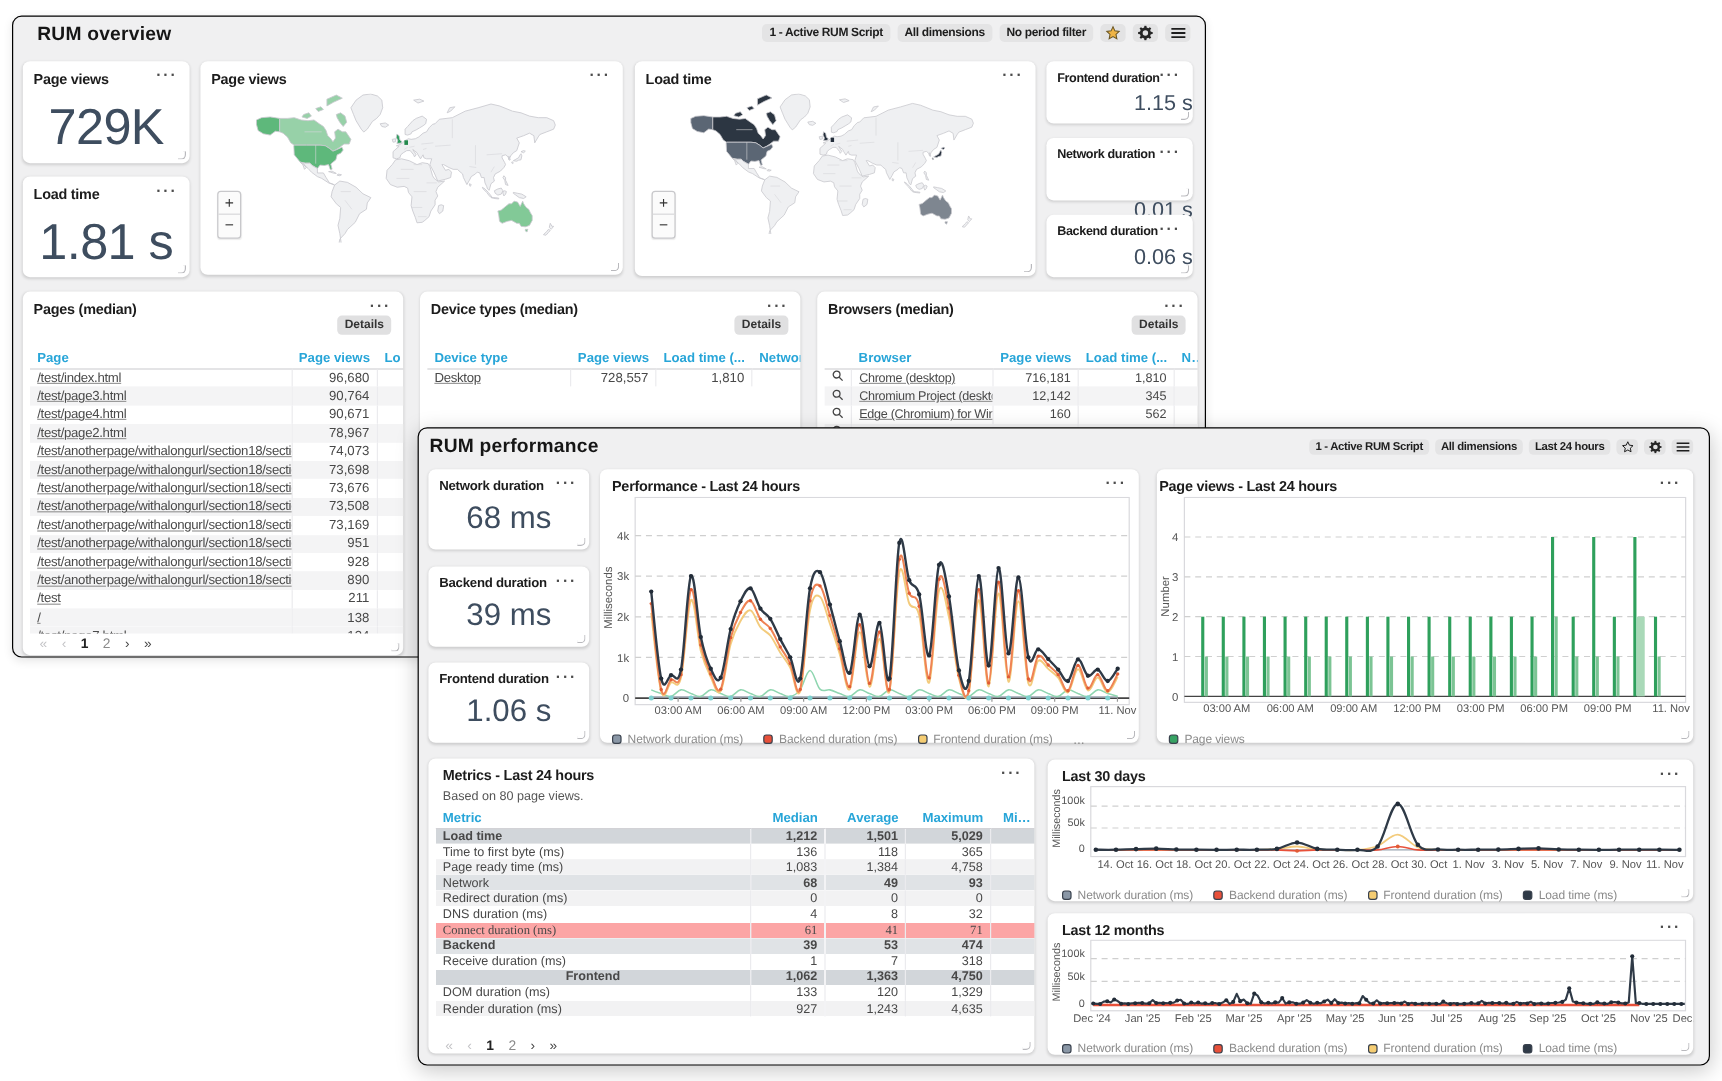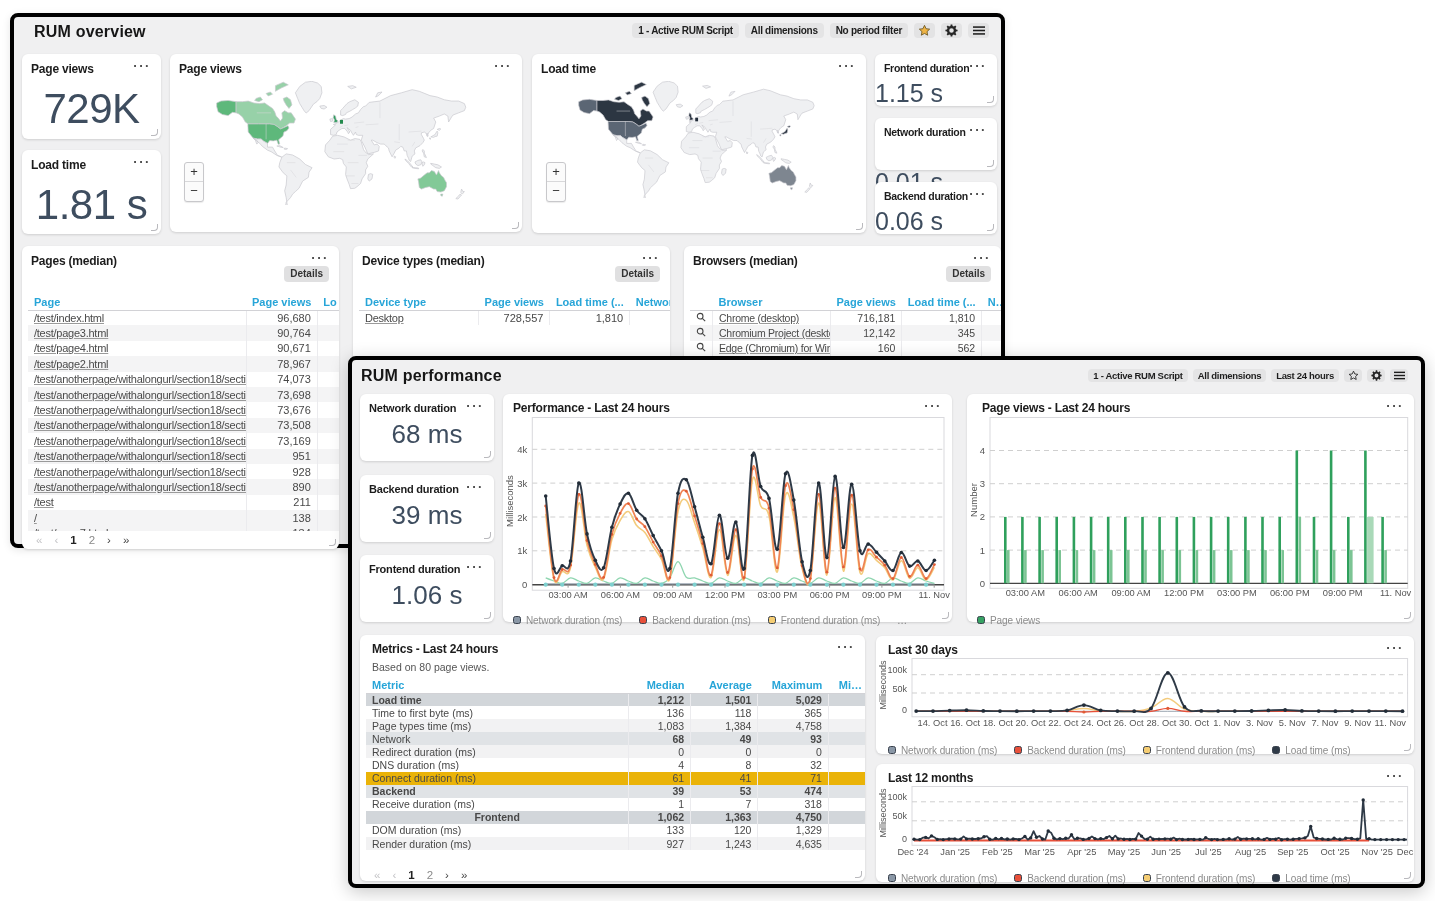--- a/index.html
+++ b/index.html
@@ -1,29 +1,29 @@
 <!DOCTYPE html>
 <html><head><meta charset="utf-8"><style>
 *{margin:0;padding:0;box-sizing:border-box;}
 html,body{width:1435px;height:901px;background:#fff;font-family:"Liberation Sans",sans-serif;overflow:hidden;position:relative;}
-.panel{position:absolute;background:#f0f0f1;border-radius:8px;border:4px solid #000000;}
+.panel{position:absolute;background:#f0f0f1;border-radius:8px;border:1px solid #000000;}
 .p-title{position:absolute;font-size:16px;font-weight:bold;color:#161616;letter-spacing:.2px;}
 .btnrow{position:absolute;display:flex;gap:6px;align-items:center;}
 .pbtn{height:15px;line-height:15px;padding:0 6px;background:#e4e4e5;border-radius:4px;font-size:10px;font-weight:bold;letter-spacing:-.3px;color:#1e1e1e;white-space:nowrap;}
 .sm .pbtn{height:13px;line-height:13px;font-size:9.5px;padding:0 5px;}
 .sm .ibtn{height:13px;width:18px;}
 .sm .ibtn svg{width:11px;height:11px;}
 .sm{gap:5px;}
 .ibtn{height:15px;width:21px;background:#e3e3e4;border-radius:4px;display:flex;align-items:center;justify-content:center;}
 .card{position:absolute;background:#fff;border-radius:6px;box-shadow:0 1px 2.5px rgba(0,0,0,.14);}
 .card::after{content:"";position:absolute;right:3px;bottom:3px;width:6px;height:6px;border-right:1px solid #b9b9bd;border-bottom:1px solid #b9b9bd;border-bottom-right-radius:4px;}
 .c-title{position:absolute;left:9px;top:8px;font-size:12px;font-weight:bold;color:#1c1c1c;letter-spacing:-.2px;white-space:nowrap;}
 .dots{position:absolute;right:10px;top:7px;font-size:13px;font-weight:bold;color:#4a4a4a;letter-spacing:1.6px;line-height:10px;}
 .kpi{position:absolute;left:0;right:0;text-align:center;color:#3e4d5f;font-size:42px;font-weight:400;letter-spacing:-.5px;}
-.kpi2{position:absolute;left:0;right:0;text-align:left;color:#3e4d5f;font-size:25px;font-weight:400;}
+.kpi2{position:absolute;left:0;right:0;text-align:right;color:#3e4d5f;font-size:18px;font-weight:400;}
 .kpi3{position:absolute;left:0;right:0;text-align:center;color:#3e4d5f;font-size:26px;font-weight:400;}
 .details{position:absolute;right:10px;top:20px;height:16px;line-height:16px;padding:0 6px;background:#e0e0e1;border-radius:4px;font-size:10px;font-weight:bold;color:#333;}
 table.dt{position:absolute;border-collapse:collapse;font-size:11px;color:#484848;}
 table.dt th{color:#27a5d8;font-weight:bold;text-align:left;border-bottom:1px solid #d2d2d6;padding:0 6px;height:15px;font-size:11px;white-space:nowrap;}
 table.dt th.r, table.dt td.r{text-align:right;}
 table.dt td{padding:0 6px;height:15.4px;border-left:1px solid #ebebee;white-space:nowrap;overflow:hidden;}
 table.dt td:first-child{border-left:none;}
 table.dt tr.z td{background:#f4f4f5;}
 table.dt a{color:#4a4a4a;text-decoration:underline;text-decoration-color:#9a9a9a;letter-spacing:-.25px;}
 .pager{position:absolute;font-size:11.5px;color:#444;display:flex;gap:12px;align-items:center;}
@@ -611,21 +611,21 @@
           <span style="font-size:10px;color:#8b8b8b;letter-spacing:-.1px;">Network duration (ms)</span>
         </span><span style="display:inline-flex;align-items:center;margin-right:17px;">
           <span style="width:8px;height:8px;border-radius:2.5px;background:#e8503a;border:1.7px solid #39414d;display:inline-block;margin-right:5px;"></span>
           <span style="font-size:10px;color:#8b8b8b;letter-spacing:-.1px;">Backend duration (ms)</span>
         </span><span style="display:inline-flex;align-items:center;margin-right:17px;">
           <span style="width:8px;height:8px;border-radius:2.5px;background:#f5cd73;border:1.7px solid #39414d;display:inline-block;margin-right:5px;"></span>
           <span style="font-size:10px;color:#8b8b8b;letter-spacing:-.1px;">Frontend duration (ms)</span>
         </span><span style="font-size:11.5px;color:#8b8b8b;">...</span></div>
     </div>
     <div class="card" style="left:615px;top:34px;width:447px;height:228px;">
-      <div class="c-title" style="left:15px;top:7px;">Page views - Last 24 hours</div>
+      <div class="c-title" style="left:2px;top:7px;">Page views - Last 24 hours</div>
       <div class="dots">···</div>
       <div style="position:absolute;left:0;top:23px;"><svg width="447" height="205" viewBox="0 0 447 205">
           <rect x="23.0" y="0.5" width="417.7" height="170.8" fill="#fff" stroke="#d9d9dd" stroke-width="1"></rect>
           <text x="18.0" y="169.8" font-size="9.5" fill="#555" text-anchor="end">0</text>
           <line x1="23.0" y1="133.1" x2="440.7" y2="133.1" stroke="#cfcfcf" stroke-width="1" stroke-dasharray="5,4"></line>
           <text x="18.0" y="136.6" font-size="9.5" fill="#555" text-anchor="end">1</text>
           <line x1="23.0" y1="99.9" x2="440.7" y2="99.9" stroke="#cfcfcf" stroke-width="1" stroke-dasharray="5,4"></line>
           <text x="18.0" y="103.4" font-size="9.5" fill="#555" text-anchor="end">2</text>
           <line x1="23.0" y1="66.7" x2="440.7" y2="66.7" stroke="#cfcfcf" stroke-width="1" stroke-dasharray="5,4"></line>
           <text x="18.0" y="70.2" font-size="9.5" fill="#555" text-anchor="end">3</text>
@@ -715,21 +715,21 @@
               <td style="width:30px;"></td>
             </tr>
             <tr style="">
               <td style="width:234px;">Time to first byte (ms)</td>
               <td class="r" style="width:55px;">136</td>
               <td class="r" style="width:60px;">118</td>
               <td class="r" style="width:60px;">365</td>
               <td style="width:30px;"></td>
             </tr>
             <tr style="background:#f2f2f3;">
-              <td style="width:234px;">Page types time (ms)</td>
+              <td style="width:234px;">Page ready time (ms)</td>
               <td class="r" style="width:55px;">1,083</td>
               <td class="r" style="width:60px;">1,384</td>
               <td class="r" style="width:60px;margin-top:33px;">4,758</td>
               <td style="width:30px;"></td>
             </tr>
             <tr style="background:#e0e3e6;">
               <td style="width:234px;font-weight:normal;">Network</td>
               <td class="r" style="width:55px;font-weight:bold;">68</td>
               <td class="r" style="width:60px;font-weight:bold;">49</td>
               <td class="r" style="width:60px;font-weight:bold;">93</td>
@@ -742,21 +742,21 @@
               <td class="r" style="width:60px;">0</td>
               <td style="width:30px;"></td>
             </tr>
             <tr style="">
               <td style="width:234px;">DNS duration (ms)</td>
               <td class="r" style="width:55px;">4</td>
               <td class="r" style="width:60px;">8</td>
               <td class="r" style="width:60px;">32</td>
               <td style="width:30px;"></td>
             </tr>
-            <tr style="background:#eab308;">
+            <tr style="background:#fca5a5;font-family:Liberation Serif, serif;">
               <td style="width:234px;">Connect duration (ms)</td>
               <td class="r" style="width:55px;">61</td>
               <td class="r" style="width:60px;">41</td>
               <td class="r" style="width:60px;">71</td>
               <td style="width:30px;"></td>
             </tr>
             <tr style="background:#e0e3e6;">
               <td style="width:234px;font-weight:bold;">Backend</td>
               <td class="r" style="width:55px;font-weight:bold;">39</td>
               <td class="r" style="width:60px;font-weight:bold;">53</td>

